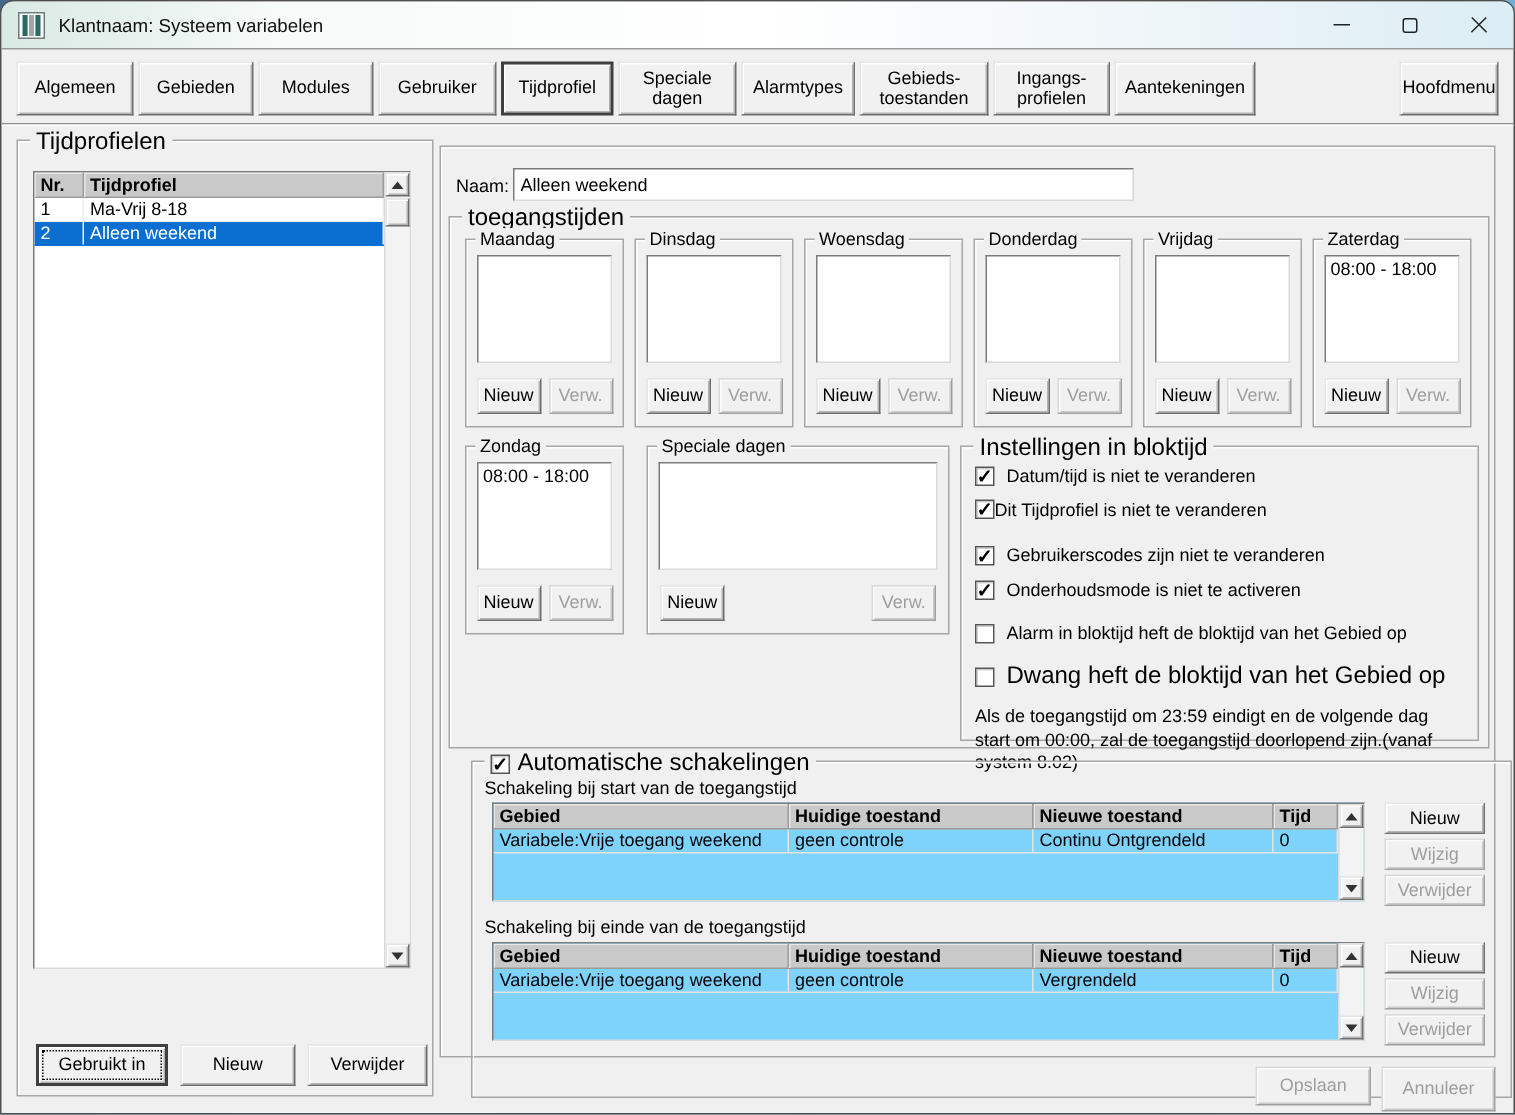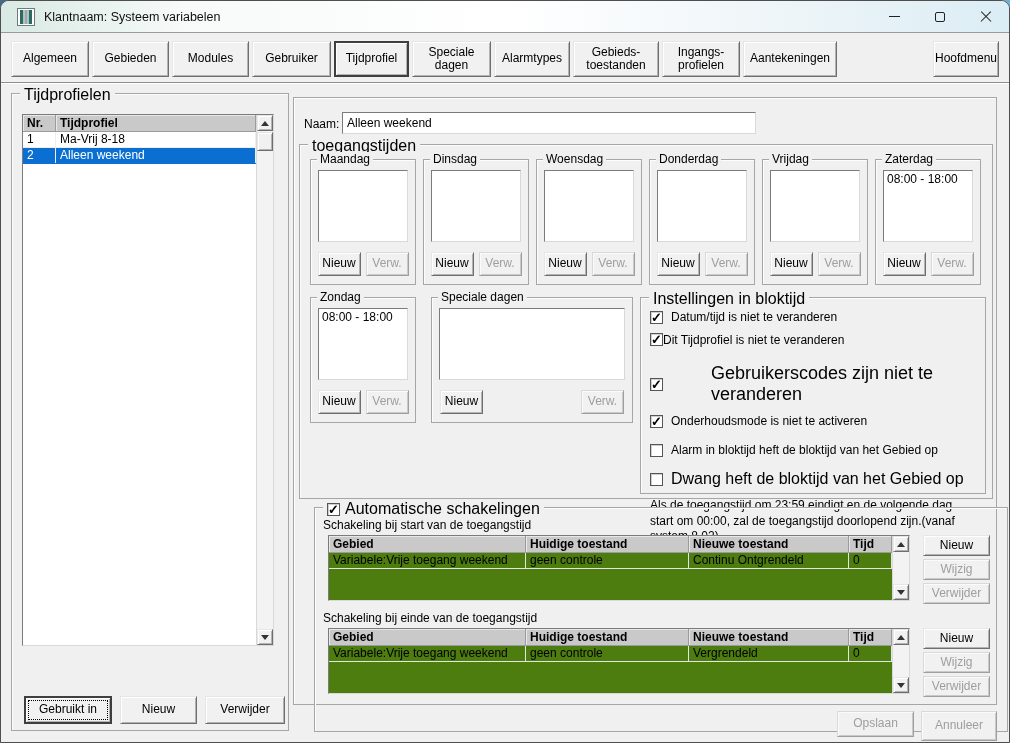--- a/index.html
+++ b/index.html
@@ -7,21 +7,21 @@
   body { background:linear-gradient(135deg,#46688a 0%,#6ba8cf 50%,#8fd0ee 100%); }
 
   .window {
     position:absolute; left:0; top:0; width:1010px; height:743px;
     background:#f0f0f0; border:1px solid #4e4e4e;
     border-radius:9px 9px 0 0; overflow:hidden;
   }
 
   
   .titlebar {
-    height:32px; display:flex; align-items:center; padding-left:16px;
+    height:32px; display:flex; align-items:center; padding-left:11px;
     background:linear-gradient(90deg,#d9e9e3 0%,#f6faf8 18%,#ffffff 50%,#eef5f8 78%,#dbedf5 100%);
     border-bottom:1px solid #9a9a9a;
   }
   .app-icon { width:18px; height:18px; flex:0 0 auto; }
   .title-text { margin-left:9px; font-size:12.5px; color:#111; }
   .win-controls { margin-left:auto; display:flex; height:100%; }
   .win-btn { width:46px; height:100%; display:flex; align-items:center; justify-content:center; cursor:default; }
   .glyph-min { width:11px; height:1.4px; background:#222; display:block; }
   .glyph-max { width:10px; height:10px; border:1.4px solid #222; border-radius:2px; display:block; }
   .glyph-close { position:relative; width:12px; height:12px; display:block; }
@@ -82,21 +82,21 @@
   .col-nr { width:33px; flex:0 0 auto; } .col-name { flex:1; }
 
   
   .daybox { position:relative; border:1px solid #a6a6a6; box-shadow:inset 1px 1px 0 #fdfdfd; width:106px; height:126px; }
   .daybox > .legend { position:absolute; top:-8px; left:6px; background:#f0f0f0; padding:0 3px; font-size:12px; white-space:nowrap; }
   .day-list { position:absolute; left:7px; top:10px; width:90px; height:72px; font-size:12px; padding:1px 3px; overflow:hidden; }
   .day-btns { position:absolute; left:0; bottom:8px; width:100%; display:flex; justify-content:center; gap:5px; }
   .day-btn { width:43px; height:24px; font-size:12px; }
 
   
-  .swtable { position:absolute; background:#4d7c0f; border:1px solid; border-color:#7b7b7b #d9d9d9 #d9d9d9 #7b7b7b; }
+  .swtable { position:absolute; background:#7dd3fc; border:1px solid; border-color:#7b7b7b #d9d9d9 #d9d9d9 #7b7b7b; }
   .swt-inner { position:absolute; left:0; top:0; right:17px; bottom:0; overflow:hidden; }
   .swt-head { display:flex; background:#c9c9c9; border-bottom:1px solid #9b9b9b; height:17px; font-weight:bold; font-size:12px; }
   .swt-head > div { padding:1px 4px; border-right:1px solid #9b9b9b; box-shadow:inset 1px 1px 0 #e8e8e8; overflow:hidden; white-space:nowrap; }
   .swt-row { display:flex; height:16px; font-size:12px; border-bottom:1px solid #e4e4e4; }
   .swt-row > div { padding:0 4px; border-right:1px solid #e4e4e4; overflow:hidden; white-space:nowrap; }
   .c1 { width:197px; flex:0 0 auto; } .c2 { width:163px; flex:0 0 auto; }
   .c3 { width:160px; flex:0 0 auto; } .c4 { flex:1; }
 
   .side-btn { position:absolute; width:67px; height:21px; font-size:12px; }
 
@@ -264,21 +264,21 @@
           <div style="display:flex; gap:8px; align-items:center; margin-bottom:9px;">
             <span class="cb checked"></span>
             <span style="font-size:12px;">Datum/tijd is niet te veranderen</span>
           </div>
           <div style="display:flex; align-items:flex-start; margin-bottom:16px;">
             <span class="cb checked"></span>
             <span style="font-size:12px;">Dit Tijdprofiel is niet te veranderen</span>
           </div>
           <div style="display:flex; gap:8px; align-items:center; margin-bottom:9px;">
             <span class="cb checked"></span>
-            <span style="font-size:18px;margin-left:40px;">Gebruikerscodes zijn niet te veranderen</span>
+            <span style="font-size:12px;">Gebruikerscodes zijn niet te veranderen</span>
           </div>
           <div style="display:flex; gap:8px; align-items:center; margin-bottom:15px;">
             <span class="cb checked"></span>
             <span style="font-size:12px;">Onderhoudsmode is niet te activeren</span>
           </div>
           <div style="display:flex; gap:8px; align-items:center; margin-bottom:13px;">
             <span class="cb"></span>
             <span style="font-size:12px;">Alarm in bloktijd heft de bloktijd van het Gebied op</span>
           </div>
           <div style="display:flex; gap:8px; align-items:center; margin-bottom:10px;">

